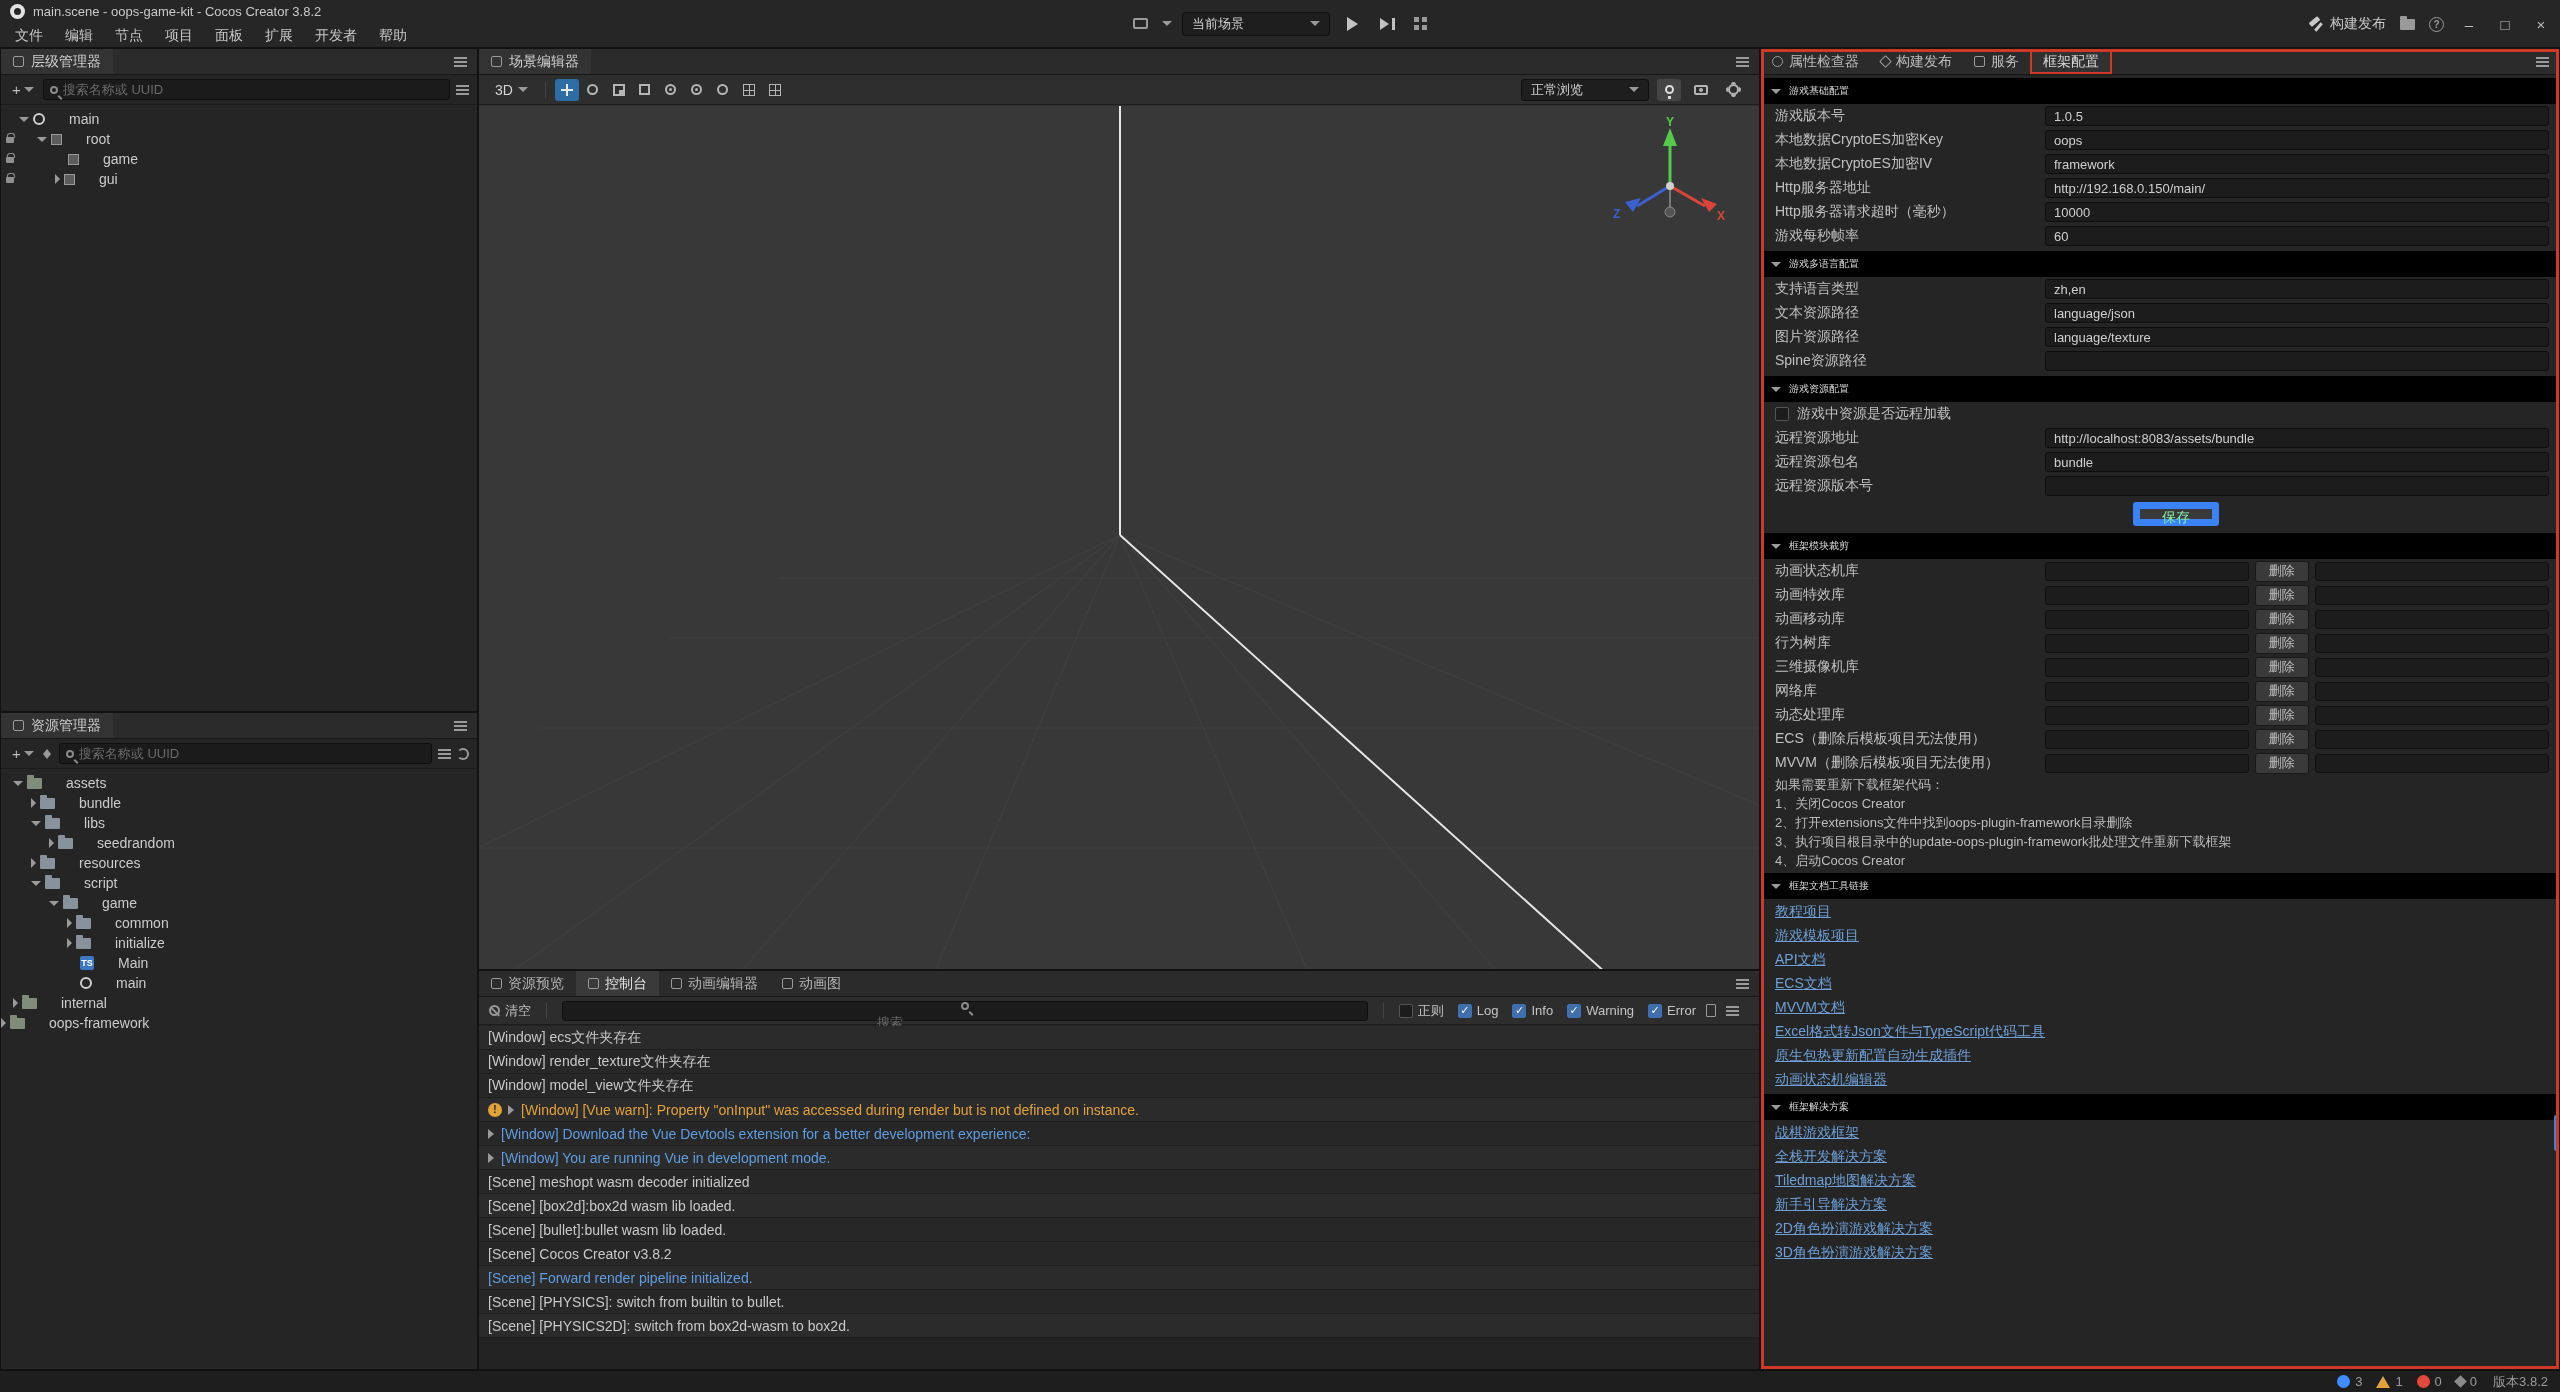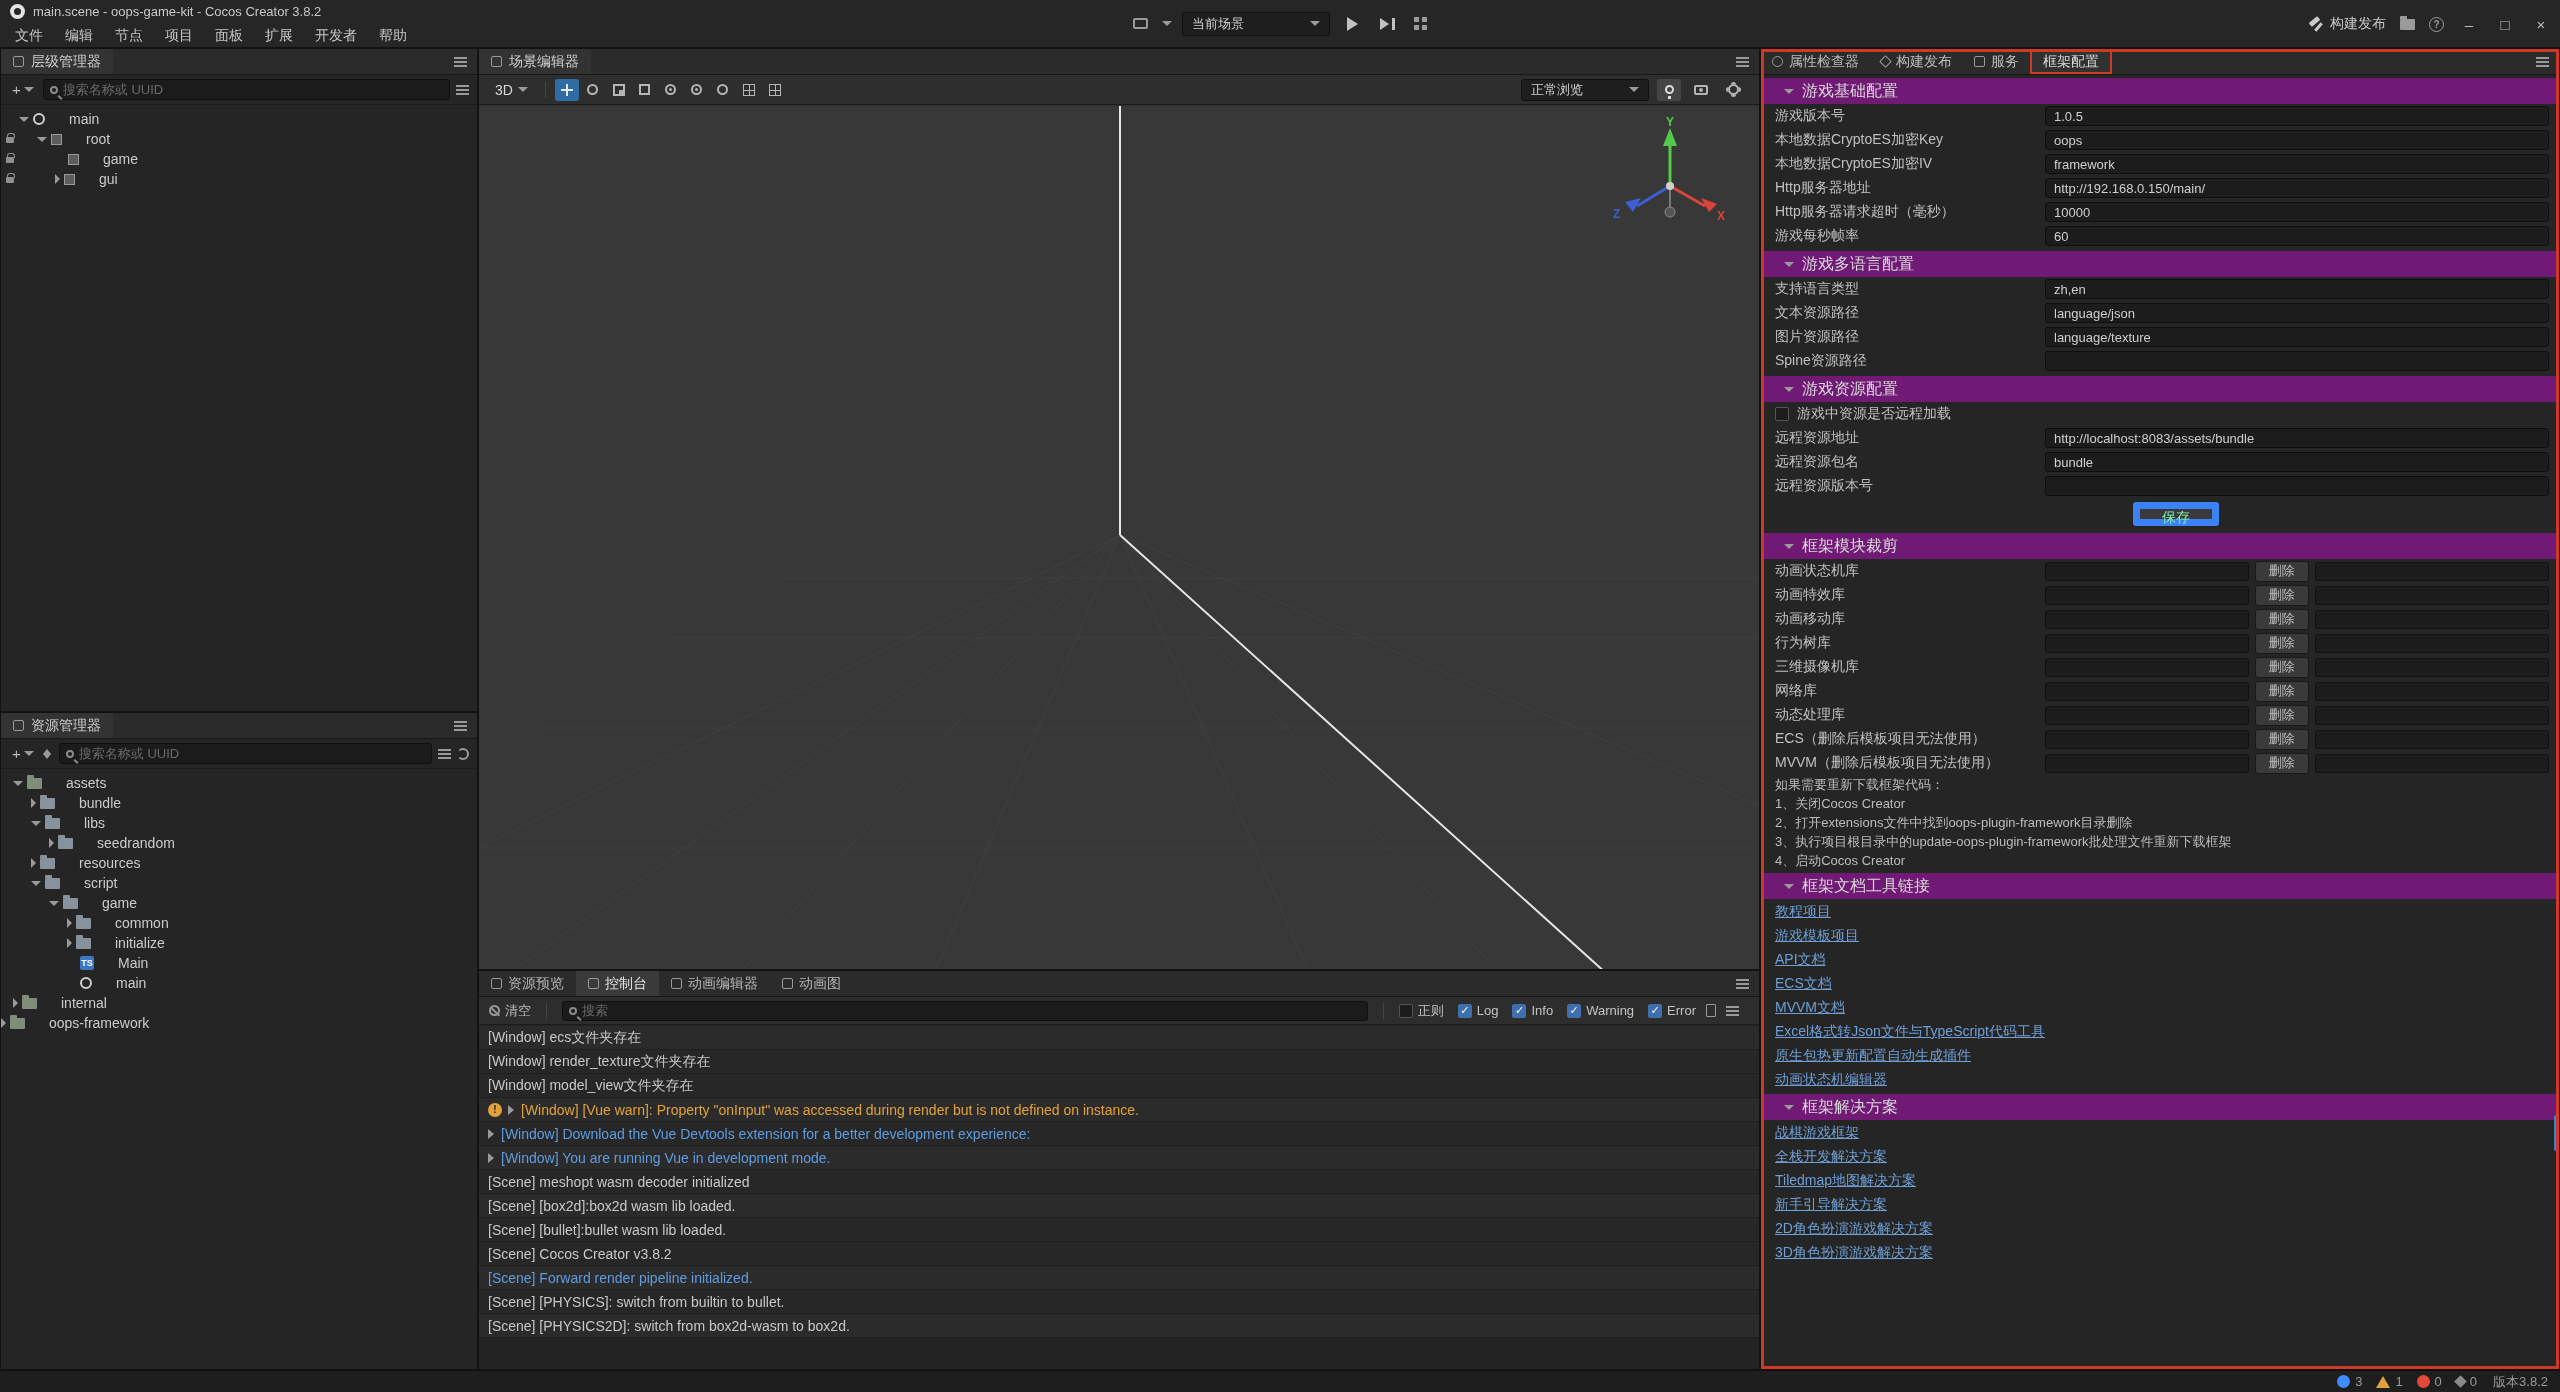--- a/index.html
+++ b/index.html
@@ -98,42 +98,42 @@
   
   #console { left:478px; top:970px; width:1282px; height:400px; background:#232323; }
   .ctabs { height:26px; background:#2b2b2b; display:flex; align-items:stretch; border-bottom:1px solid #171717; }
   .ctab { display:flex; align-items:center; gap:6px; padding:0 12px; font-size:14px; color:#b5b5b5; }
   .ctab.active { background:#3a3a3a; color:#e2e2e2; }
   .tico { width:11px;height:11px;border:1px solid #9a9a9a;border-radius:2px; }
   .ctoolbar { height:28px; background:#2d2d2d; border-bottom:1px solid #1c1c1c; display:flex; align-items:center; gap:10px; padding:0 10px; font-size:13px; }
   .clear { display:flex; align-items:center; gap:5px; color:#bdbdbd; }
   .ic-ban { width:11px;height:11px;border:2px solid #9a9a9a;border-radius:50%;position:relative; }
   .ic-ban::after { content:"";position:absolute;left:-1px;top:4px;width:11px;height:2px;background:#9a9a9a;transform:rotate(45deg); }
-  .csearch { width:300px; height:20px; }
+  .csearch { width:300px; height:20px;flex-direction:column; }
   .cb { width:14px;height:14px;background:#1c1c1c;border:1px solid #555;border-radius:2px;display:flex;align-items:center;justify-content:center;font-size:11px;color:#fff; }
   .cb.on { background:#3f6fae; border-color:#3f6fae; }
   .fitem { display:flex; align-items:center; gap:5px; color:#c4c4c4; }
   .ic-doc { width:10px;height:13px;border:1px solid #9a9a9a;border-radius:1px; }
   .logs { position:absolute; left:0; top:55px; right:0; bottom:0; overflow:hidden; }
   .log { height:24px; display:flex; align-items:center; padding-left:9px; font-size:14px; border-bottom:1px solid #1e1e1e; color:#c8c8c8; background:#272727; white-space:nowrap; }
   .log.odd { background:#2b2b2b; }
   .log.warn { color:#e2a23b; }
   .log.info { color:#5f9ce0; }
   .exp { width:0;height:0;border-left:6px solid #9a9a9a;border-top:5px solid transparent;border-bottom:5px solid transparent;margin-right:7px;flex:none; }
   .wic { width:14px;height:14px;border-radius:50%;background:#e2a23b;color:#1b1b1b;font-size:10px;font-weight:bold;display:flex;align-items:center;justify-content:center;margin-right:6px;flex:none; }
   
   #inspector { left:1760px; top:48px; width:800px; height:1322px; }
   .in-tabs { height:26px; background:#2b2b2b; display:flex; align-items:stretch; border-bottom:1px solid #171717; }
   .in-tab { display:flex; align-items:center; gap:6px; padding:0 11px; font-size:14px; color:#bdbdbd; }
   .in-tab.active { border:2px solid #cf3a28; background:#313131; color:#d8d8d8; }
   .tic { width:11px;height:11px;border:1px solid #9a9a9a;border-radius:50%; }
   .tic.d { border-radius:1px; transform:rotate(45deg); width:9px;height:9px; }
   .tic.s { border-radius:2px; }
   #insp-body { position:absolute; left:0; top:26px; right:0; bottom:0; overflow:hidden; }
-  .sechead { height:26px; background:#701a75; display:flex; align-items:center; gap:8px; padding-left:23px; font-size:16px; color:#d8d8d8; margin-top:3px; }
+  .sechead { height:26px; background:#000000; display:flex; align-items:center; gap:8px; padding-left:10px; font-size:10px; color:#d8d8d8; margin-top:3px; }
   .row { height:24px; display:flex; align-items:center; }
   .lbl { width:284px; padding-left:14px; font-size:14px; color:#c0c0c0; overflow:hidden; white-space:nowrap; flex:none; }
   .val { flex:1; margin-right:10px; display:flex; align-items:center; }
   .val input { flex:1; height:20px; background:#1c1c1c; border:1px solid #0e0e0e; border-radius:3px; color:#cfcfcf; font-size:13px; padding:0 8px; font-family:inherit; outline:none; }
   .mfield { flex:1; height:19px; background:#1c1c1c; border:1px solid #101010; border-radius:3px; }
   .mfield.m2 { flex:1.15; }
   .del { height:21px; padding:0 13px; background:#3a3a3a; border:1px solid #191919; color:#c0c0c0; border-radius:3px; font-size:13px; margin:0 6px; font-family:inherit; }
   .cbrow { height:24px; display:flex; align-items:center; gap:8px; padding-left:14px; font-size:14px; color:#c0c0c0; }
   .saverow { height:32px; display:flex; align-items:center; }
   .savebtn { margin-left:372px; height:24px; padding:0 22px; background:#3a3a3a; border:7px solid #3b82f6; color:#86efac; border-radius:3px; font-size:14px; font-family:inherit; }

